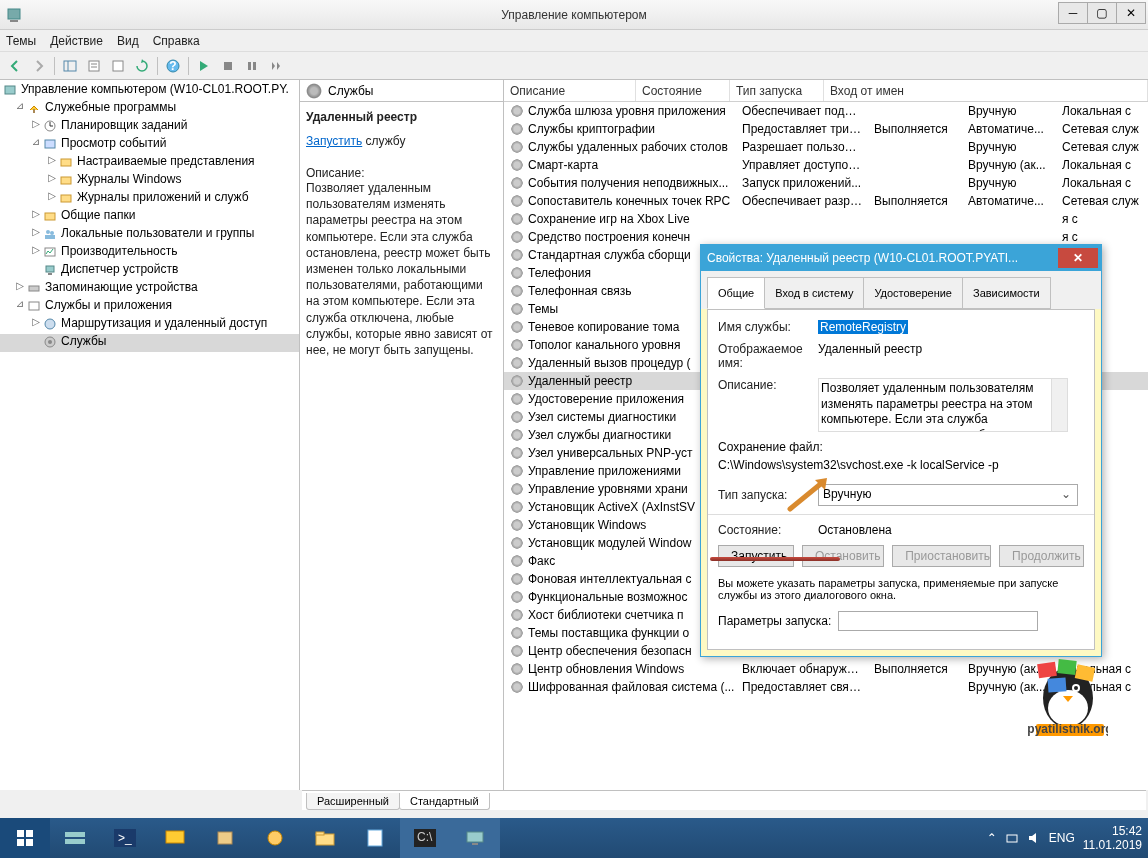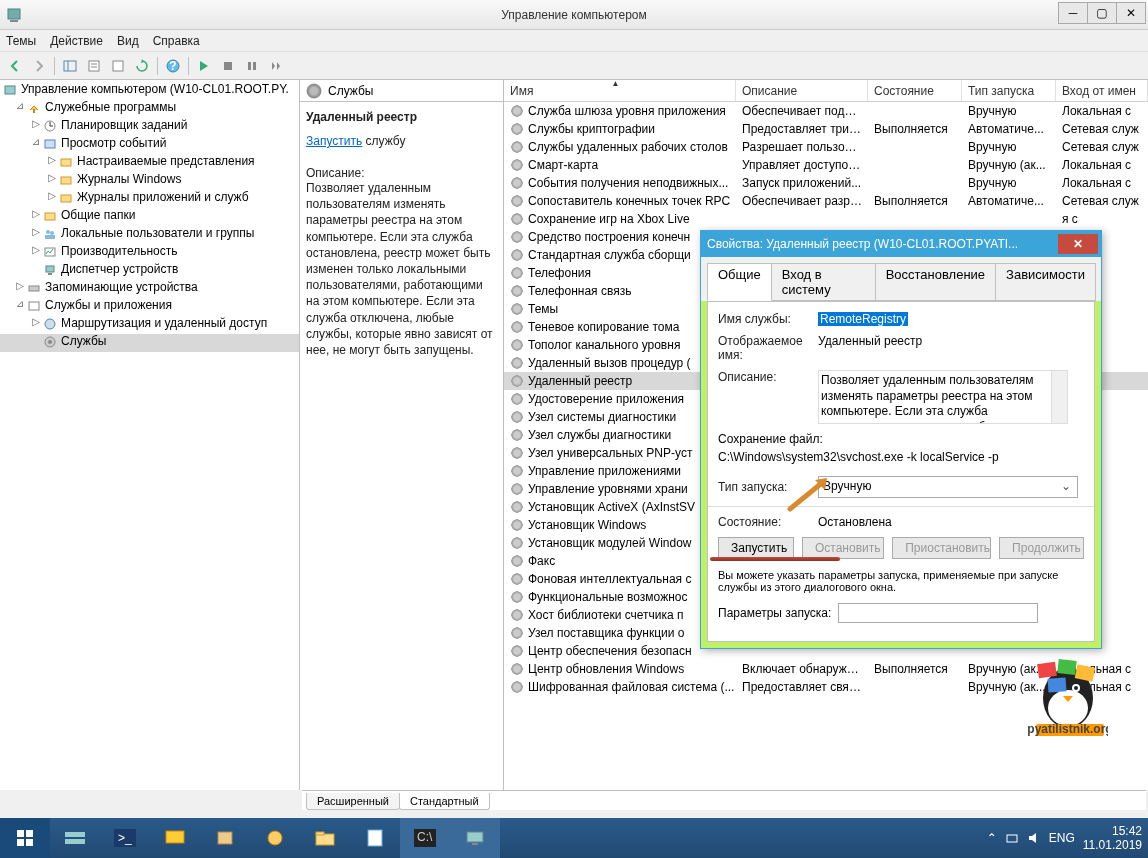--- a/index.html
+++ b/index.html
@@ -37,25 +37,25 @@
 .row .cell{padding:0 6px;overflow:hidden;text-overflow:ellipsis}
 .row .cell.name{display:flex;align-items:flex-start}
 .gear{width:14px;height:14px;margin-right:4px;display:inline-block;background:radial-gradient(circle,#ccc 30%,#999 55%,transparent 60%);border-radius:50%;flex-shrink:0}
 .hscroll-main{position:absolute;bottom:0;left:0;right:0;height:17px;background:#f0f0f0;border-top:1px solid #ccc;display:flex}
 .hscroll-tree{width:300px;border-right:1px solid #c0c0c0;position:relative;background:#f0f0f0}
 .sbar{position:relative;height:17px;background:#f0f0f0}
 .sthumb{position:absolute;top:2px;height:13px;background:#c0c0c0;border:1px solid #aaa}
 .tabs-bottom{height:20px;background:#fff;border-top:1px solid #c0c0c0;display:flex;align-items:flex-end;padding-left:4px}
 .tab{padding:2px 10px;border:1px solid #c0c0c0;border-top:none;background:#f4f4f4;border-radius:0 0 3px 3px;margin-right:-1px;font-size:11px}
 .tab.active{background:#fff}
-.dialog{position:absolute;left:700px;top:230px;width:402px;background:#bef264;border:1px solid #3ba4d8;box-shadow:2px 2px 8px rgba(0,0,0,.3);z-index:10}
+.dialog{position:absolute;left:700px;top:244px;width:402px;background:#fef9c3;border:1px solid #3ba4d8;box-shadow:2px 2px 8px rgba(0,0,0,.3);z-index:10}
 .dlg-title{height:26px;background:#3ba4d8;color:#fff;display:flex;align-items:center;padding:0 6px;position:relative}
 .dlg-close{position:absolute;right:3px;top:3px;width:40px;height:20px;background:#c74a3f;color:#fff;display:flex;align-items:center;justify-content:center;font-weight:bold}
 .dlg-tabs{display:flex;padding:6px 6px 0;background:#f0f0f0}
-.dlg-tab{padding:3px 10px;border:1px solid #c0c0c0;background:#f0f0f0;margin-right:-1px;font-size:13px}
+.dlg-tab{padding:9px 10px;border:1px solid #c0c0c0;background:#f0f0f0;margin-right:-1px;font-size:11px}
 .dlg-tab.active{background:#fff;border-bottom-color:#fff;position:relative;z-index:1}
 .dlg-body{border:1px solid #c0c0c0;margin:0 6px 6px;padding:10px;background:#fff;position:relative}
 .frow{display:flex;margin-bottom:8px;align-items:flex-start}
 .flabel{width:100px;color:#222}
 .fval{flex:1}
 .selblue{background:#0078d7;color:#fff;padding:0 2px}
 .descbox{border:1px solid #ddd;padding:2px;font-size:11px;line-height:1.3;width:250px;height:54px;overflow:hidden;position:relative}
 .descbox-sb{position:absolute;right:0;top:0;width:16px;height:100%;background:#f0f0f0;border-left:1px solid #ddd}
 .combo{width:260px;height:22px;border:1px solid #aaa;background:#fff;padding:2px 4px;position:relative}
 .combo::after{content:"⌄";position:absolute;right:6px;top:2px;color:#555}
@@ -319,24 +319,20 @@
     <div class="midbody">
       <div class="svc-name">Удаленный реестр</div>
       <div><span class="link">Запустить</span><span> службу</span></div>
       <div class="desc-label">Описание:</div>
       <div style="line-height:1.35">Позволяет удаленным пользователям изменять параметры реестра на этом компьютере. Если эта служба остановлена, реестр может быть изменен только локальными пользователями, работающими на этом компьютере. Если эта служба отключена, любые службы, которые явно зависят от нее, не могут быть запущены.</div>
     </div>
   </div>
 
   <div class="listpane">
     <div class="listhead">
-      <div class="col" style="width:232px">
-          <span>Имя</span>
-          <span style="position:absolute;right:50%;top:-1px;font-size:8px">▲</span>
-        </div>
       <div class="col" style="width:132px">Описание</div>
       <div class="col" style="width:94px">Состояние</div>
       <div class="col" style="width:94px">Тип запуска</div>
       <div class="col" style="flex:1">Вход от имен</div>
     </div>
     <div class="listbody" id="listbody">
         <div class="row">
           <div class="cell name" style="width:232px">
             <span class="gear"></span>
             <span>Служба шлюза уровня приложения</span>
@@ -622,21 +618,21 @@
             <span>Хост библиотеки счетчика п</span>
           </div>
           <div class="cell" style="width:132px"></div>
           <div class="cell" style="width:94px"></div>
           <div class="cell" style="width:94px"></div>
           <div class="cell" style="flex:1">уж</div>
         </div>
         <div class="row">
           <div class="cell name" style="width:232px">
             <span class="gear"></span>
-            <span>Узел поставщика функции о</span>
+            <span>Темы поставщика функции о</span>
           </div>
           <div class="cell" style="width:132px"></div>
           <div class="cell" style="width:94px"></div>
           <div class="cell" style="width:94px"></div>
           <div class="cell" style="flex:1">уж</div>
         </div>
         <div class="row">
           <div class="cell name" style="width:232px">
             <span class="gear"></span>
             <span>Центр обеспечения безопасн</span>
@@ -690,21 +686,21 @@
 </div>
 
 <div class="dialog">
   <div class="dlg-title">
     <span>Свойства: Удаленный реестр (W10-CL01.ROOT.PYATI...</span>
     <div class="dlg-close">✕</div>
   </div>
   <div class="dlg-tabs">
     <div class="dlg-tab active">Общие</div>
     <div class="dlg-tab">Вход в систему</div>
-    <div class="dlg-tab">Восстановление</div>
+    <div class="dlg-tab">Удостоверение</div>
     <div class="dlg-tab">Зависимости</div>
   </div>
   <div class="dlg-body">
     <div class="frow">
         <div class="flabel">Имя службы:</div>
         <div class="fval"><span class="selblue">RemoteRegistry</span></div>
       </div>
     <div class="frow">
         <div class="flabel">Отображаемое имя:</div>
         <div class="fval">Удаленный реестр</div>

